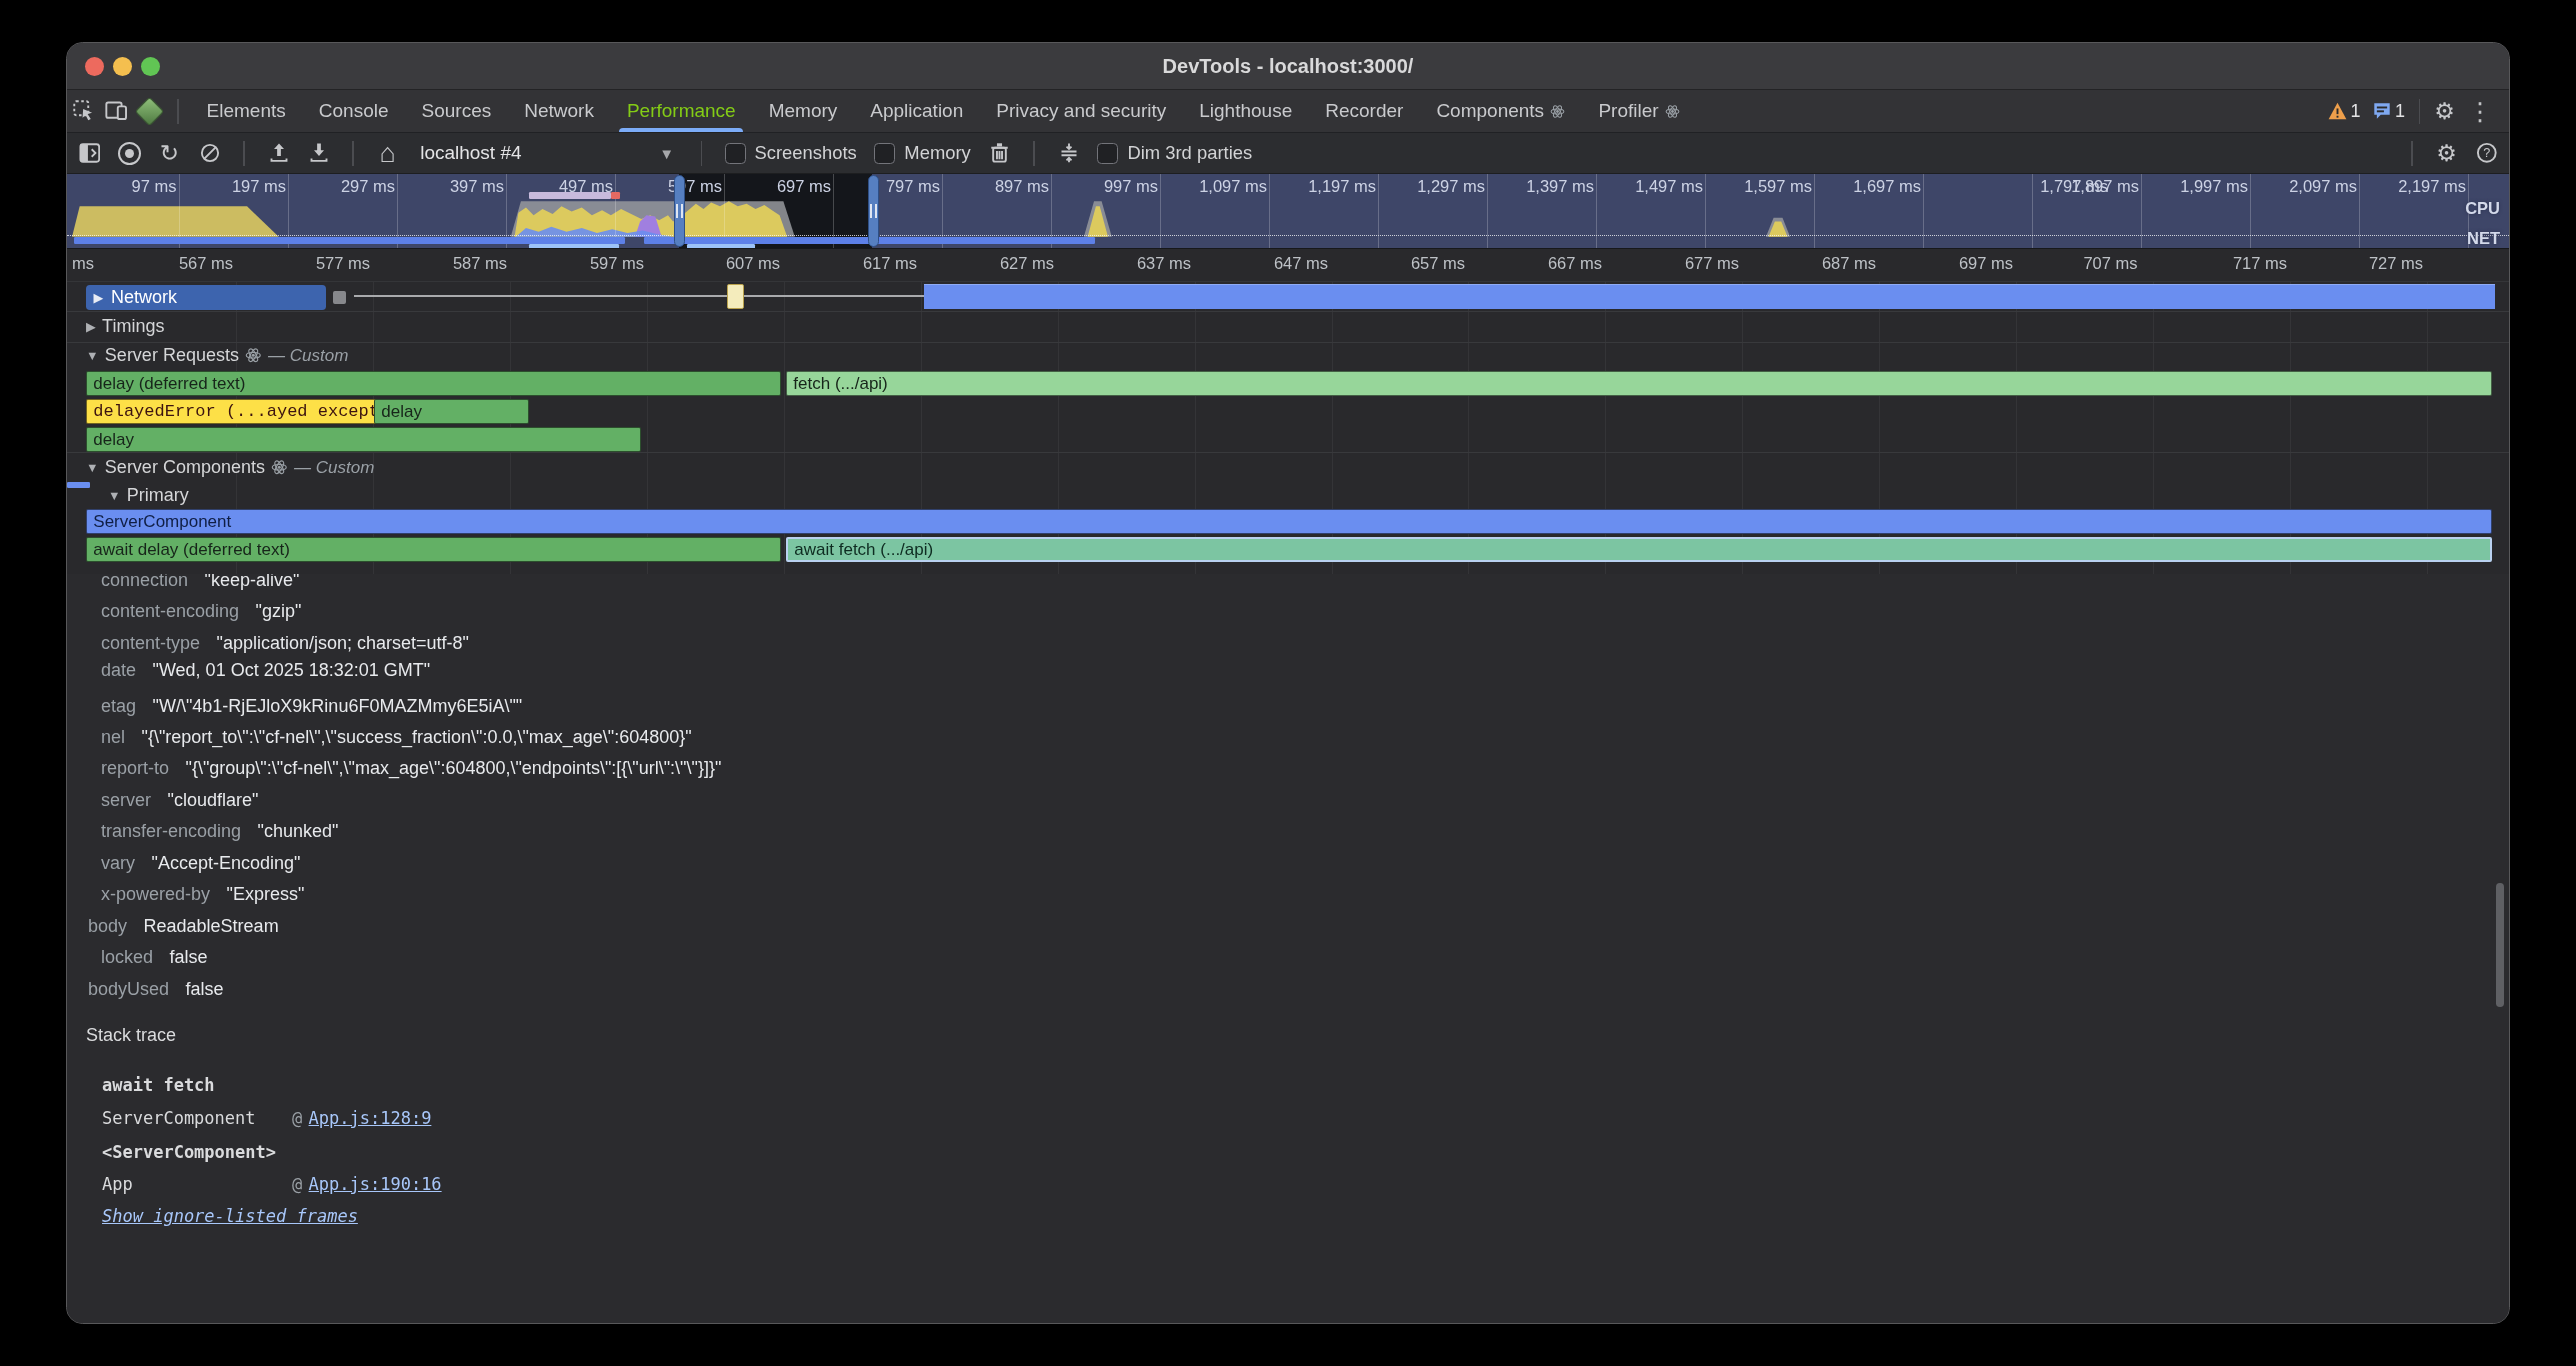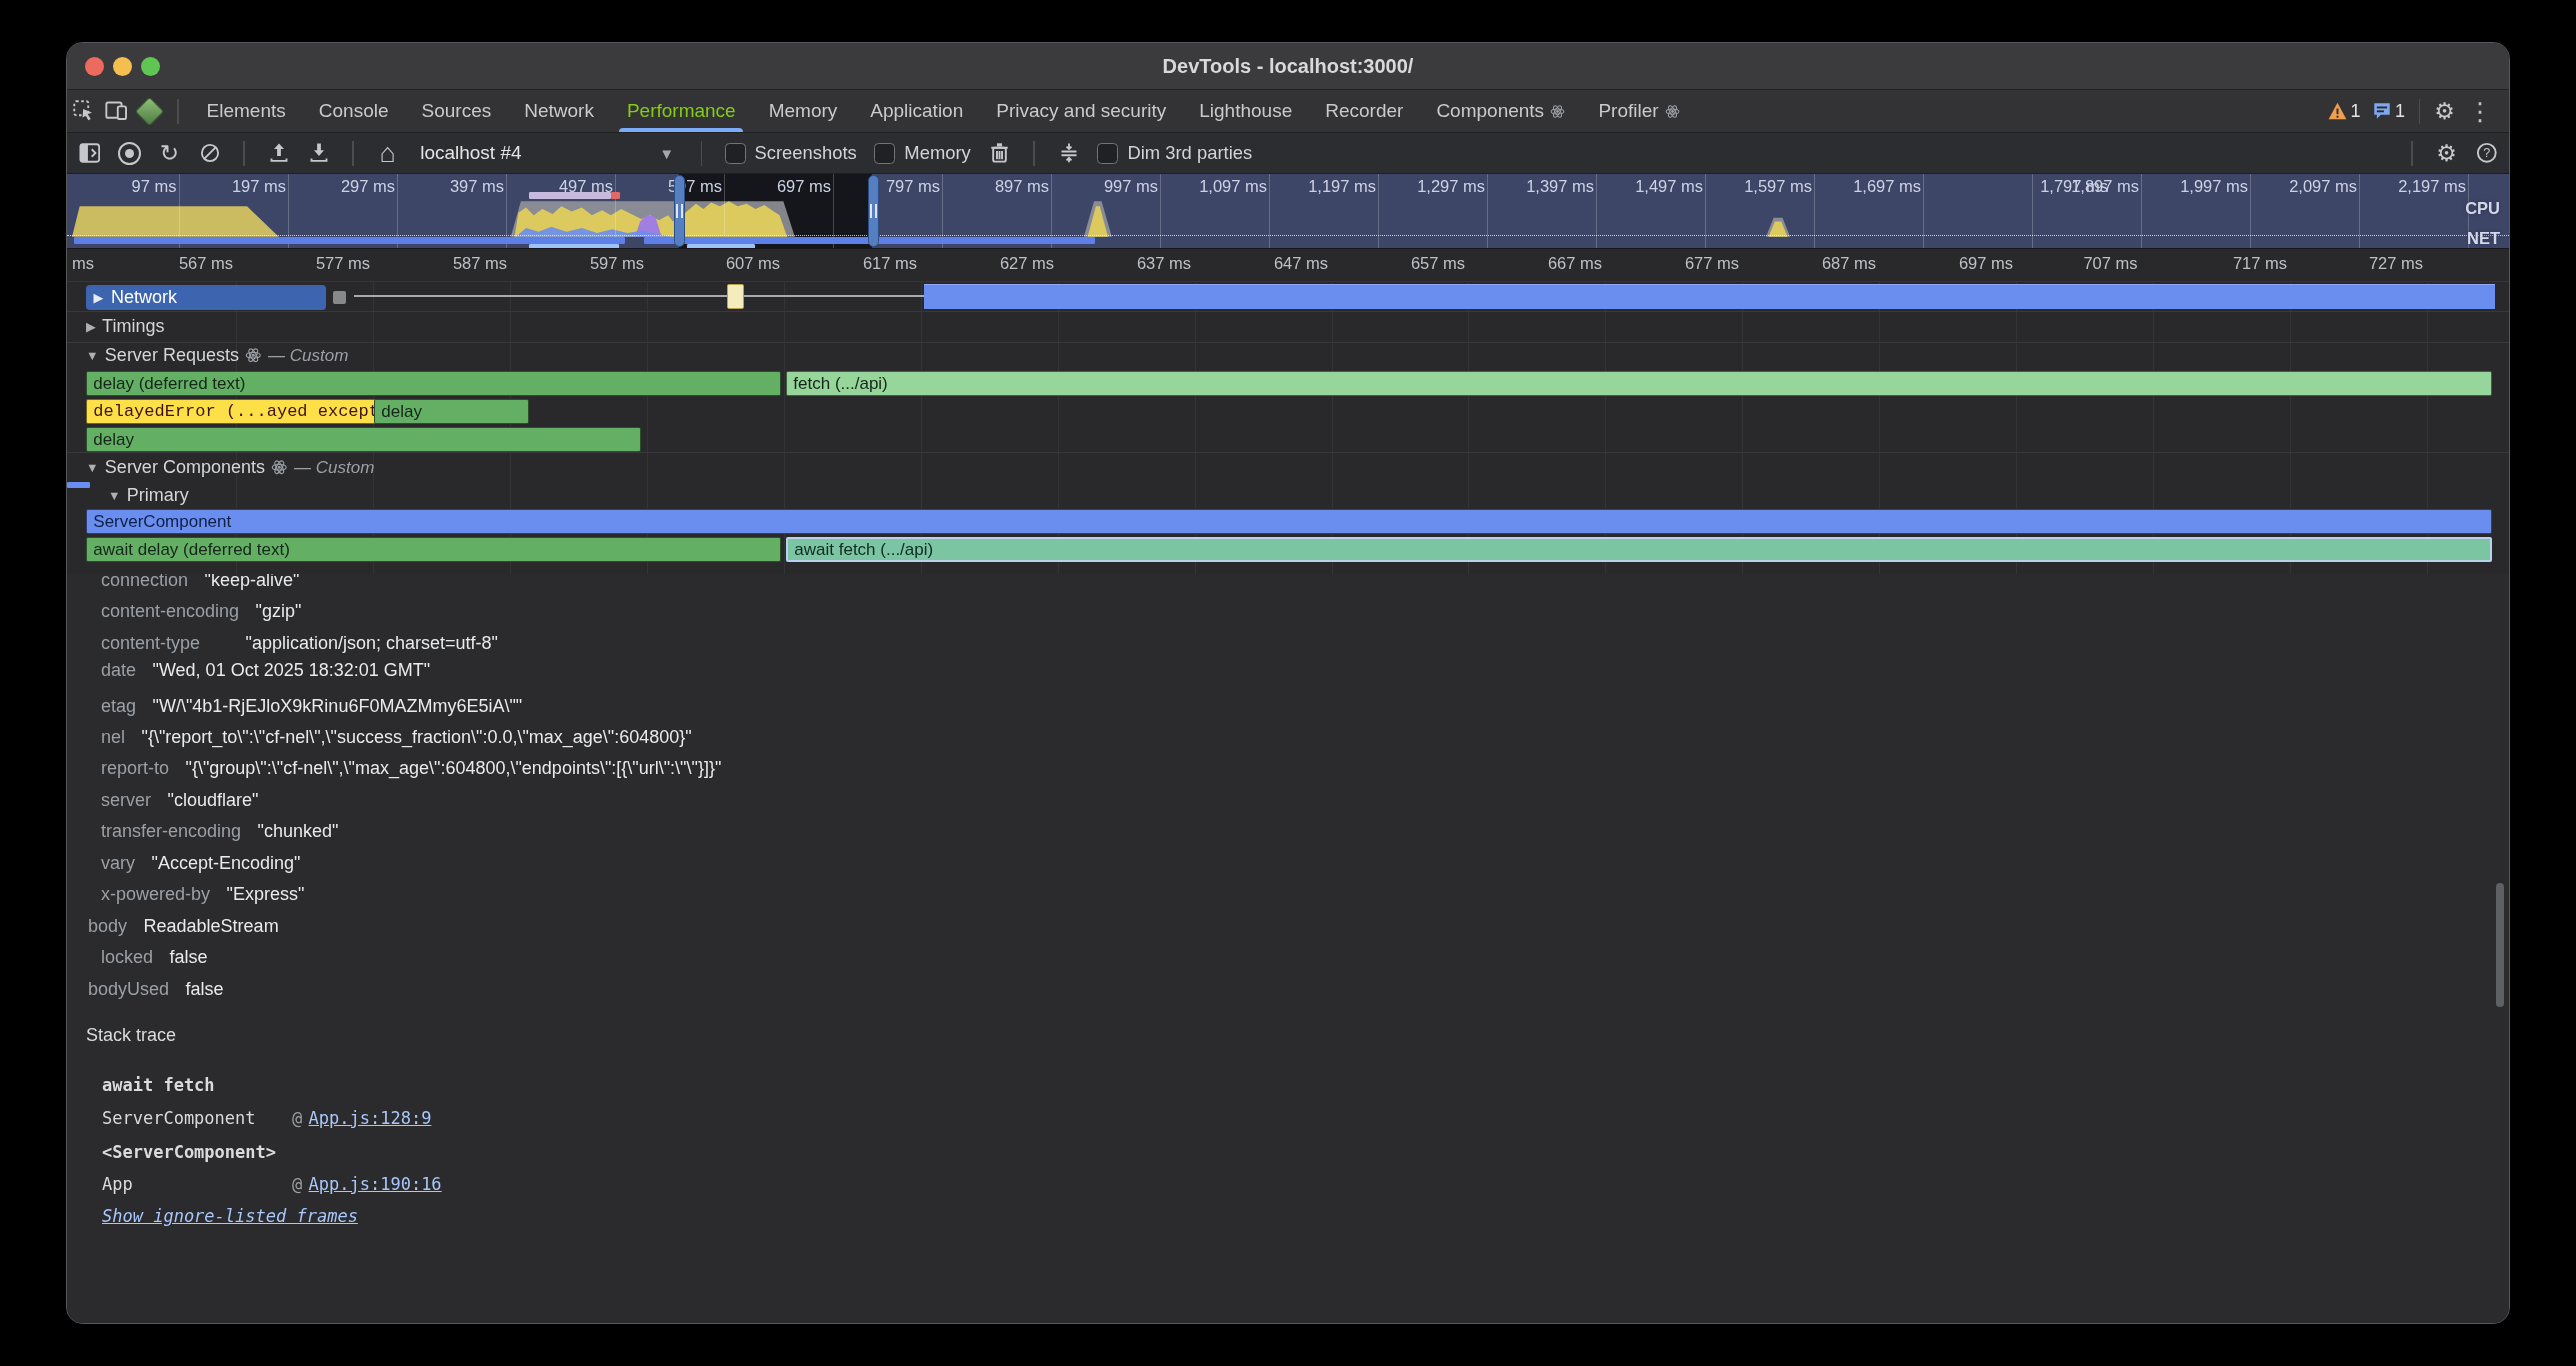--- a/index.html
+++ b/index.html
@@ -477,21 +477,21 @@
     <div class="details">
       <div id="detail-rows">
           <div class="drow ind" style="top: -10px;">
             <span class="k">connection</span>
             <span class="v">"keep-alive"</span>
           </div>
           <div class="drow ind" style="top: 21px;">
             <span class="k">content-encoding</span>
             <span class="v">"gzip"</span>
           </div>
-          <div class="drow ind" style="top: 53px; gap: 29px;">
+          <div class="drow ind" style="top: 53px;">
             <span class="k">content-type</span>
             <span class="v">"application/json; charset=utf-8"</span>
           </div>
           <div class="drow ind" style="top: 80px;">
             <span class="k">date</span>
             <span class="v">"Wed, 01 Oct 2025 18:32:01 GMT"</span>
           </div>
           <div class="drow ind" style="top: 116px;">
             <span class="k">etag</span>
             <span class="v">"W/\"4b1-RjEJloX9kRinu6F0MAZMmy6E5iA\""</span>

